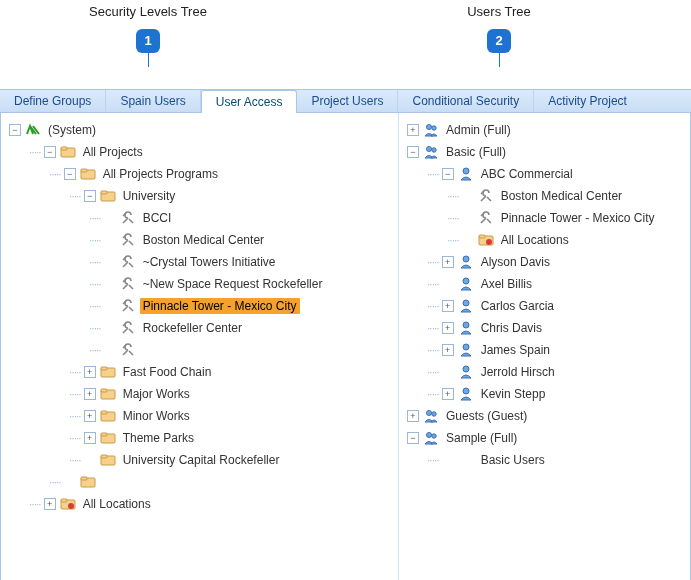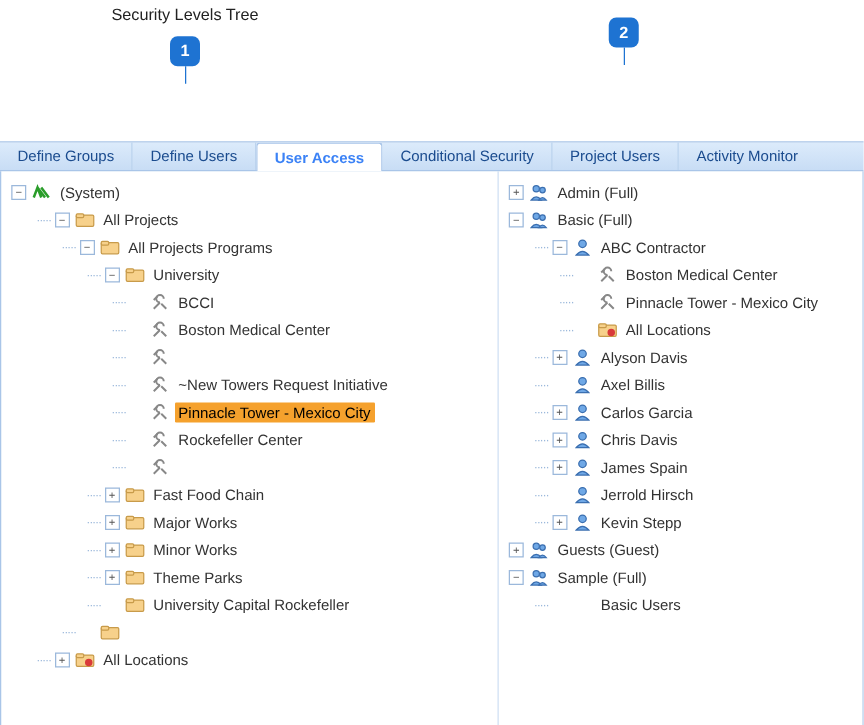--- a/index.html
+++ b/index.html
@@ -41,41 +41,39 @@
     margin: 0 auto;
   }
 
   .tabbar {
     display: flex;
     background: linear-gradient(#dcebfb, #c8ddf5);
     border-top: 1px solid #a9c5e8;
     border-bottom: 1px solid #a9c5e8;
     height: 24px;
     align-items: center;
-    margin-top: 24px;
   }
   .tab {
     padding: 0 14px;
     line-height: 22px;
     color: #1a4b8e;
     cursor: pointer;
     border-right: 1px solid #bcd3ee;
     white-space: nowrap;
   }
   .tab:last-child { border-right: none; }
   .tab.active {
     background: #fff;
     border-top: 1px solid #a9c5e8;
     border-left: 1px solid #a9c5e8;
     border-right: 1px solid #a9c5e8;
     border-radius: 3px 3px 0 0;
     position: relative;
     top: 0;
-    color: #3b82f6;
-    font-weight: bold;
+    color: #0c4a6e;
   }
 
   .panes {
     display: flex;
     border: 1px solid #a9c5e8;
     border-top: none;
     height: 482px;
   }
   .pane {
     overflow: auto;
@@ -127,30 +125,30 @@
   .indent { display:inline-block; flex-shrink:0; }
 
   
   .ic svg { width:16px; height:16px; }
 </style>
 </head>
 <body>
 
 <div class="annotations">
     <div class="anno" style="left: 88px; width: 120px;"><div>Security Levels Tree</div><div class="badge">1</div><div class="line"></div></div>
-    <div class="anno" style="left: 439px; width: 120px;"><div class="badge">2</div><div class="line"></div></div>
+    <div class="anno" style="left: 439px; width: 120px;"><div>Users Tree</div><div class="badge">2</div><div class="line"></div></div>
   </div>
 
 <div class="tabbar">
     <div class="tab">Define Groups</div>
-    <div class="tab">Define Users</div>
+    <div class="tab">Spain Users</div>
     <div class="tab active">User Access</div>
+    <div class="tab">Project Users</div>
     <div class="tab">Conditional Security</div>
-    <div class="tab">Project Users</div>
-    <div class="tab">Activity Monitor</div>
+    <div class="tab">Activity Project</div>
   </div>
 
 <div class="panes">
   <div class="pane left">
       <div class="node">
         <span class="indent" style="width: 4px;"></span>
         <span class="twisty ">−</span>
         <span class="ic">
           <svg viewBox="0 0 16 16">
             <path d="M2 12 L5 4 L8 12 M5 4 L11 12 M8 4 L14 12" stroke="#2a9d2a" stroke-width="2" fill="none"></path>
@@ -221,32 +219,33 @@
       <div class="node">
         <span class="indent" style="width: 84px;"></span>
         <span class="dots">·····</span>
         <span class="twisty none"></span>
         <span class="ic">
           <svg viewBox="0 0 16 16">
             <path d="M3 13 L8 8 M8 8 A3 3 0 1 1 11 5" stroke="#888" stroke-width="1.6" fill="none"></path>
             <path d="M13 13 L9 9 M6 3 L3 6" stroke="#888" stroke-width="1.6"></path>
           </svg>
         </span>
-      </div>
-      <div class="node">
-        <span class="indent" style="width: 84px;"></span>
-        <span class="dots">·····</span>
-        <span class="twisty none"></span>
-        <span class="ic">
-          <svg viewBox="0 0 16 16">
-            <path d="M3 13 L8 8 M8 8 A3 3 0 1 1 11 5" stroke="#888" stroke-width="1.6" fill="none"></path>
-            <path d="M13 13 L9 9 M6 3 L3 6" stroke="#888" stroke-width="1.6"></path>
-          </svg>
-        </span>
-        <span class="lbl">~New Towers Request Initiative</span>
+        <span class="lbl">~Crystal Towers Initiative</span>
+      </div>
+      <div class="node">
+        <span class="indent" style="width: 84px;"></span>
+        <span class="dots">·····</span>
+        <span class="twisty none"></span>
+        <span class="ic">
+          <svg viewBox="0 0 16 16">
+            <path d="M3 13 L8 8 M8 8 A3 3 0 1 1 11 5" stroke="#888" stroke-width="1.6" fill="none"></path>
+            <path d="M13 13 L9 9 M6 3 L3 6" stroke="#888" stroke-width="1.6"></path>
+          </svg>
+        </span>
+        <span class="lbl">~New Space Request Rockefeller</span>
       </div>
       <div class="node">
         <span class="indent" style="width: 84px;"></span>
         <span class="dots">·····</span>
         <span class="twisty none"></span>
         <span class="ic">
           <svg viewBox="0 0 16 16">
             <path d="M3 13 L8 8 M8 8 A3 3 0 1 1 11 5" stroke="#888" stroke-width="1.6" fill="none"></path>
             <path d="M13 13 L9 9 M6 3 L3 6" stroke="#888" stroke-width="1.6"></path>
           </svg>
@@ -391,21 +390,21 @@
       <div class="node">
         <span class="indent" style="width: 24px;"></span>
         <span class="dots">·····</span>
         <span class="twisty ">−</span>
         <span class="ic">
           <svg viewBox="0 0 16 16">
             <circle cx="8" cy="5" r="3" fill="#6fa8e6" stroke="#3b6fb0"></circle>
             <path d="M3 14 Q8 8 13 14 Z" fill="#6fa8e6" stroke="#3b6fb0"></path>
           </svg>
         </span>
-        <span class="lbl">ABC Contractor</span>
+        <span class="lbl">ABC Commercial</span>
       </div>
       <div class="node">
         <span class="indent" style="width: 44px;"></span>
         <span class="dots">·····</span>
         <span class="twisty none"></span>
         <span class="ic">
           <svg viewBox="0 0 16 16">
             <path d="M3 13 L8 8 M8 8 A3 3 0 1 1 11 5" stroke="#888" stroke-width="1.6" fill="none"></path>
             <path d="M13 13 L9 9 M6 3 L3 6" stroke="#888" stroke-width="1.6"></path>
           </svg>

